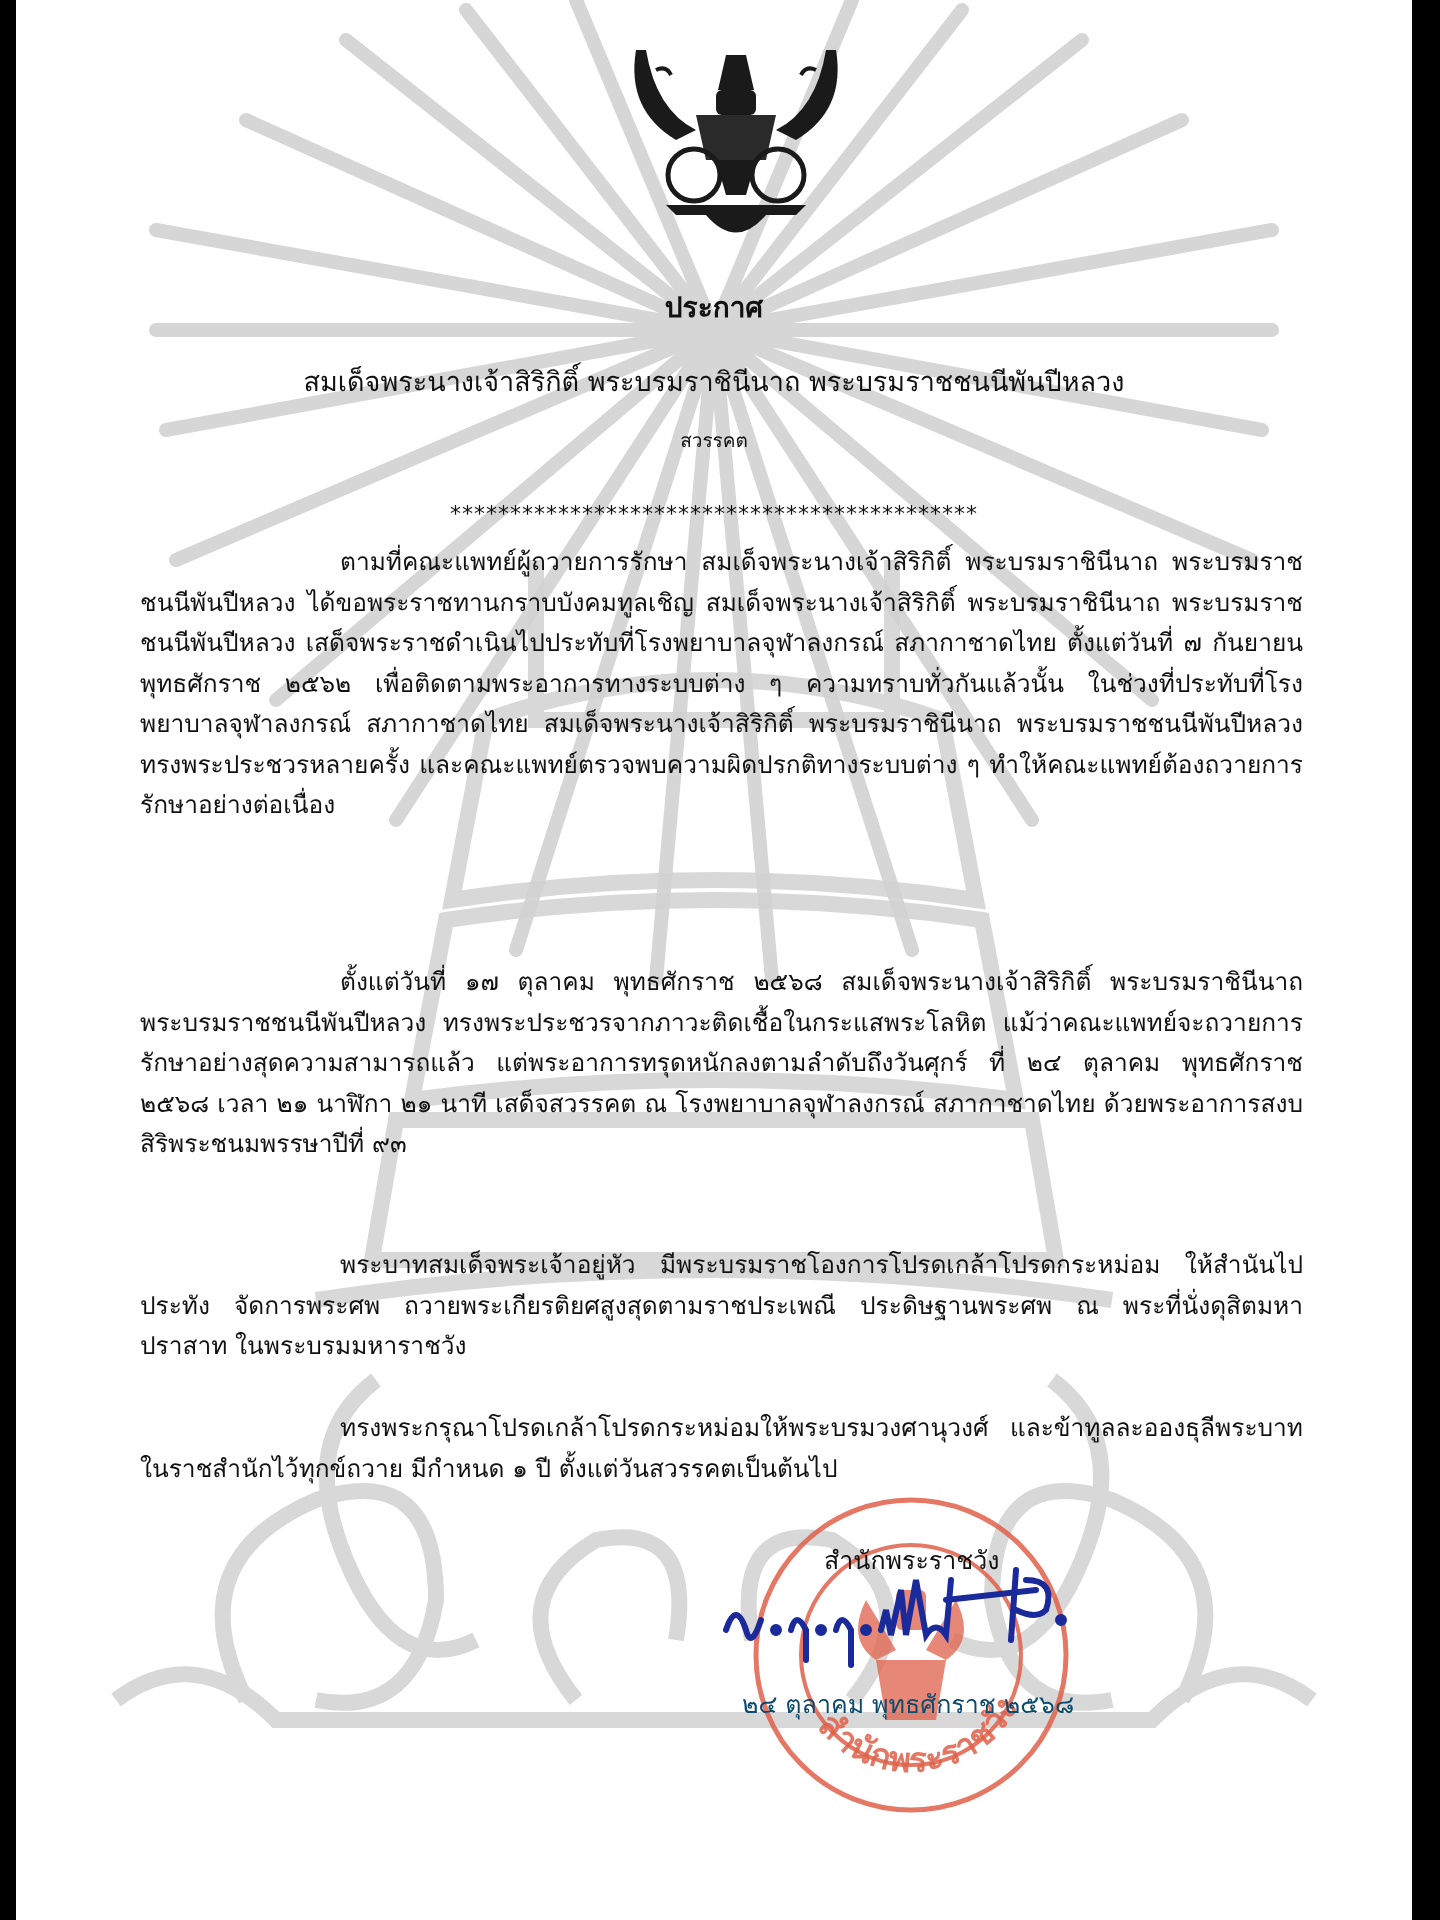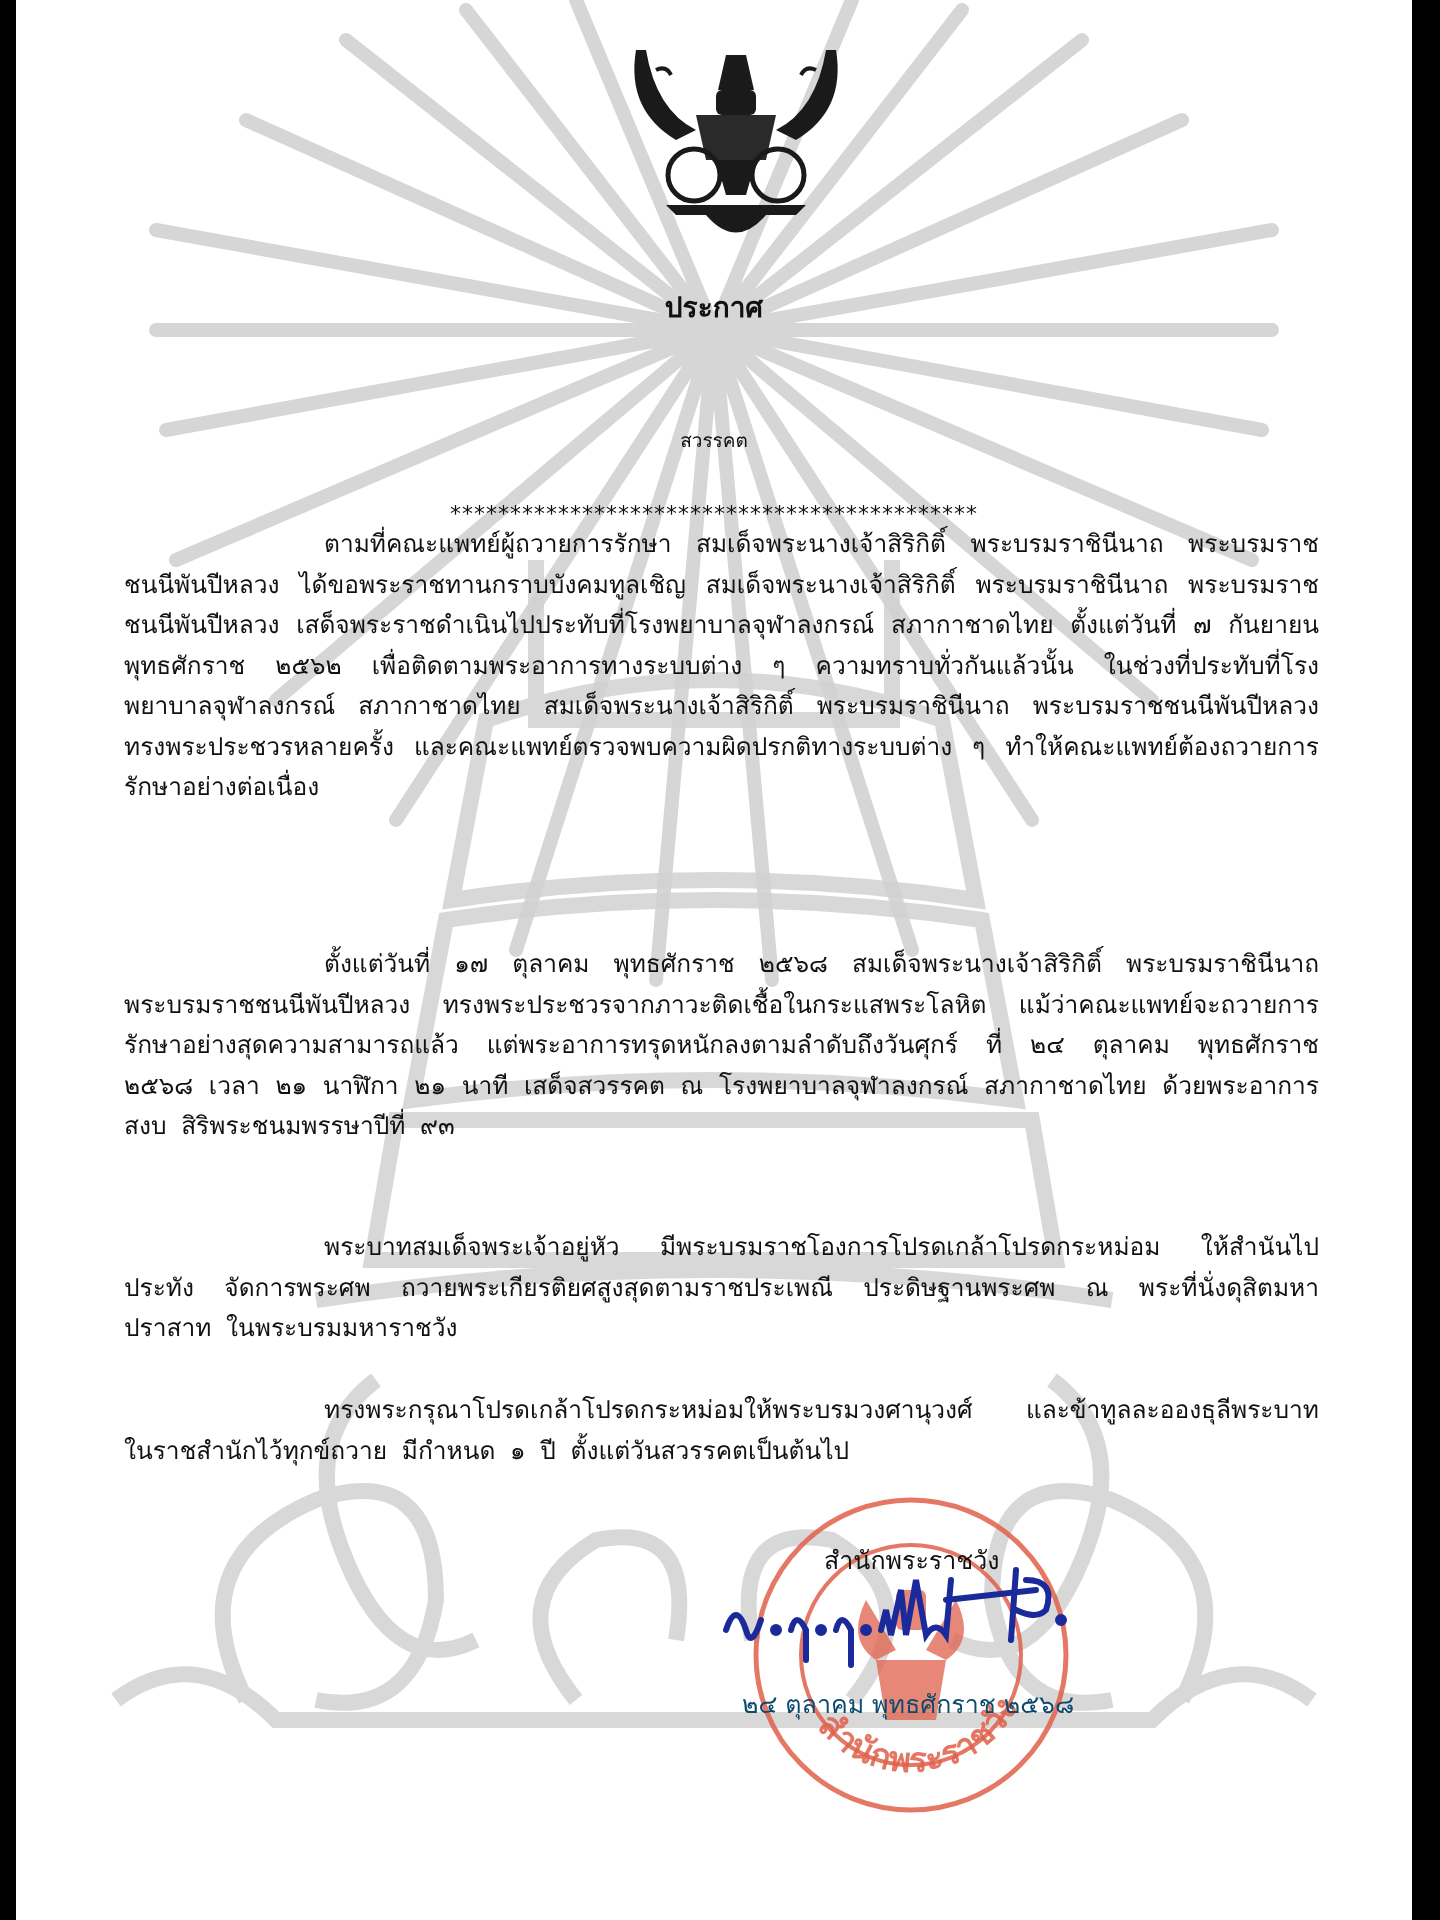--- a/index.html
+++ b/index.html
@@ -20,21 +20,21 @@
     }
     .center { left: 0; width: 1396px; text-align: center; }
     .title { top: 288px; font-size: 28px; font-weight: bold; }
     .subject { top: 362px; font-size: 27px; }
     .subject2 { top: 420px; font-size: 19px; }
     .stars { top: 494px; font-size: 22px; letter-spacing: 1px; }
     .body {
       position: absolute; left: 108px; width: 1195px; color: #111;
       font-size: 24.5px; line-height: 40.5px; text-align: justify;
     }
-    .body p { margin: 0; text-indent: 200px; font-family: Liberation Mono, monospace; }
+    .body p { margin: 16px; text-indent: 200px; }
     .p1 { top: 526px; }
     .p2 { top: 946px; }
     .p3 { top: 1229px; }
     .p4 { top: 1392px; }
     .sig-office { position: absolute; left: 808px; top: 1540px; font-size: 25px; color: #111; }
     .sig-date { position: absolute; left: 726px; top: 1684px; font-size: 25px; color: #0c4a6e; }
     .seal { position: absolute; left: 730px; top: 1490px; width: 330px; height: 330px; }
     .signature { position: absolute; left: 700px; top: 1560px; width: 360px; height: 110px; }
   </style>
 </head>
@@ -96,20 +96,21 @@
       <circle cx="162" cy="145" r="26" fill="none" stroke="#1a1a1a" stroke-width="5"></circle>
       <path d="M100 130 L140 130 L130 165 L110 165 Z"></path>
       <path d="M50 175 L190 175 L180 185 L60 185 Z"></path>
       <path d="M90 185 Q120 220 150 185 Z"></path>
       <path d="M40 40 Q50 35 55 45" fill="none" stroke="#1a1a1a" stroke-width="4"></path>
       <path d="M200 40 Q190 35 185 45" fill="none" stroke="#1a1a1a" stroke-width="4"></path>
     </g>
   </svg>
 
   <div class="text center title">ประกาศ</div>
+  <div class="text center subject">สมเด็จพระนางเจ้าสิริกิติ์ พระบรมราชินีนาถ พระบรมราชชนนีพันปีหลวง</div>
   <div class="text center subject2">สวรรคต</div>
   <div class="text center stars">********************************************</div>
 
   <div class="body p1">
     <p>ตามที่คณะแพทย์ผู้ถวายการรักษา สมเด็จพระนางเจ้าสิริกิติ์ พระบรมราชินีนาถ พระบรมราชชนนีพันปีหลวง ได้ขอพระราชทานกราบบังคมทูลเชิญ สมเด็จพระนางเจ้าสิริกิติ์ พระบรมราชินีนาถ พระบรมราชชนนีพันปีหลวง เสด็จพระราชดำเนินไปประทับที่โรงพยาบาลจุฬาลงกรณ์ สภากาชาดไทย ตั้งแต่วันที่ ๗ กันยายน พุทธศักราช ๒๕๖๒ เพื่อติดตามพระอาการทางระบบต่าง ๆ ความทราบทั่วกันแล้วนั้น ในช่วงที่ประทับที่โรงพยาบาลจุฬาลงกรณ์ สภากาชาดไทย สมเด็จพระนางเจ้าสิริกิติ์ พระบรมราชินีนาถ พระบรมราชชนนีพันปีหลวง ทรงพระประชวรหลายครั้ง และคณะแพทย์ตรวจพบความผิดปรกติทางระบบต่าง ๆ ทำให้คณะแพทย์ต้องถวายการรักษาอย่างต่อเนื่อง</p>
   </div>
   <div class="body p2">
     <p>ตั้งแต่วันที่ ๑๗ ตุลาคม พุทธศักราช ๒๕๖๘ สมเด็จพระนางเจ้าสิริกิติ์ พระบรมราชินีนาถ พระบรมราชชนนีพันปีหลวง ทรงพระประชวรจากภาวะติดเชื้อในกระแสพระโลหิต แม้ว่าคณะแพทย์จะถวายการรักษาอย่างสุดความสามารถแล้ว แต่พระอาการทรุดหนักลงตามลำดับถึงวันศุกร์ ที่ ๒๔ ตุลาคม พุทธศักราช ๒๕๖๘ เวลา ๒๑ นาฬิกา ๒๑ นาที เสด็จสวรรคต ณ โรงพยาบาลจุฬาลงกรณ์ สภากาชาดไทย ด้วยพระอาการสงบ สิริพระชนมพรรษาปีที่ ๙๓</p>
   </div>
   <div class="body p3">

